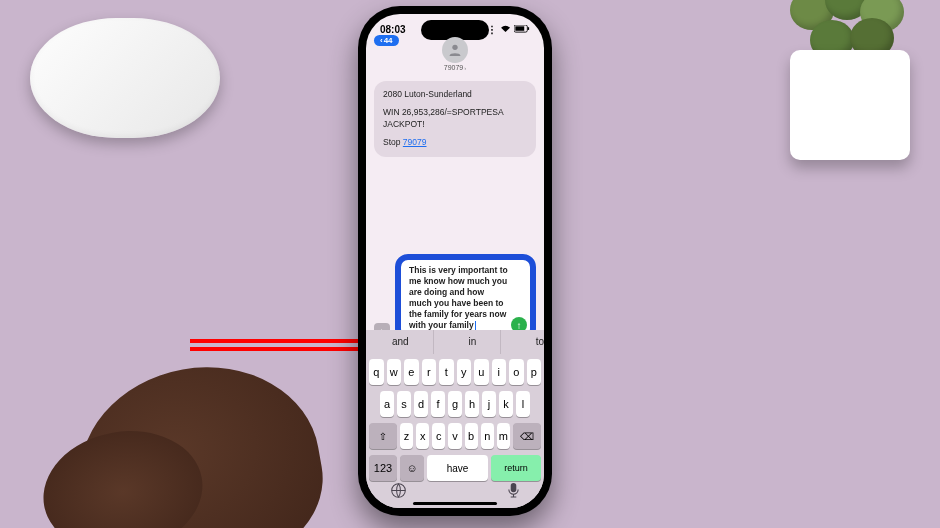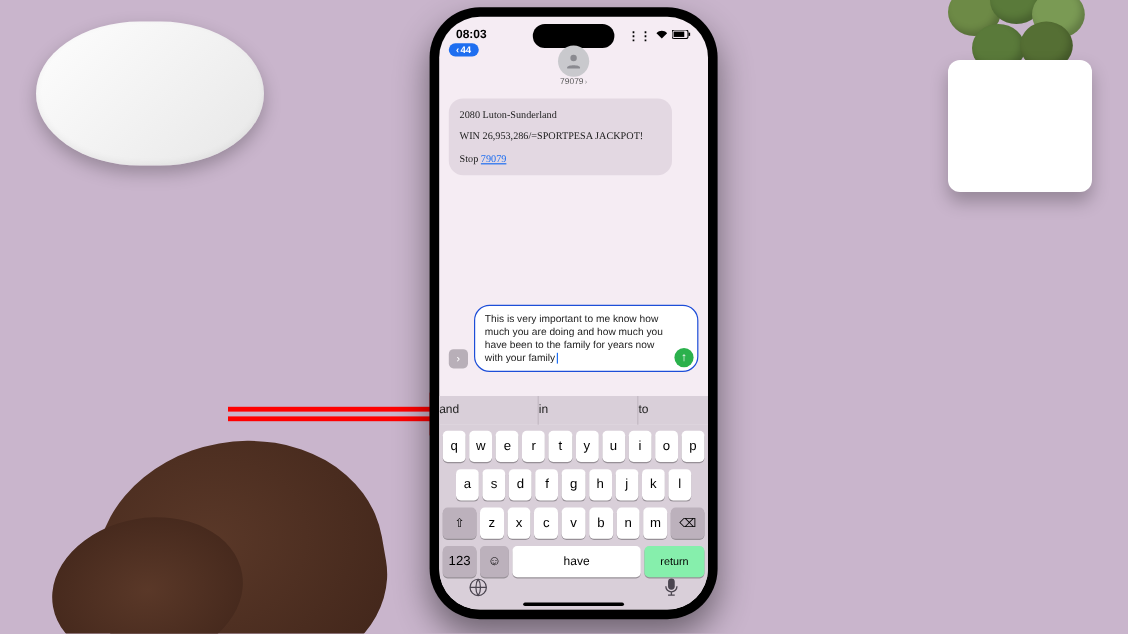--- a/index.html
+++ b/index.html
@@ -38,21 +38,21 @@
       position:absolute; left:80px; bottom:-40px; width:240px; height:200px;
       background: radial-gradient(ellipse at 40% 40%, #5a3828, #3f2419);
       border-radius:50% 50% 40% 40%;
       transform: rotate(-10deg);
     }
     .hand::after{content:""; position:absolute; left:-40px; bottom:30px; width:160px; height:120px;
       background: radial-gradient(ellipse at 50% 50%, #5a3828, #3f2419); border-radius:50%;}
     
     .phone {
       position:absolute; left:358px; top:6px;
-      width:240px; height:510px;
+      width:194px; height:510px;
       background:#000; border-radius:42px;
       padding:8px;
       box-shadow:0 14px 28px rgba(0,0,0,.45);
     }
     .screen {
       width:100%; height:100%; background:#f5ecf3;
       border-radius:34px; overflow:hidden; position:relative;
       font-size:9px; color:#000;
     }
     .island {
@@ -69,49 +69,49 @@
       display:flex; align-items:center; gap:1px;
     }
     .avatar { width:26px; height:26px; background:#c9c9cd; border-radius:50%;
       margin:0 auto; display:flex; align-items:center; justify-content:center;}
     .avatar svg{width:16px;height:16px;}
     .sender { font-size:7px; color:#555; margin-top:1px;}
     .chevsm{font-size:6px;color:#888;margin-left:1px;}
     .thread { padding:4px 8px 0;}
     .bubble {
       background:#e3d8e2; border-radius:12px; padding:8px 9px;
-      font-size:8.5px; line-height:1.35; color:#222; max-width:186px;font-family:Liberation Serif, serif;
+      font-size:8.5px; line-height:1.35; color:#222; max-width:186px;
     }
     .bubble a{color:#1e6ef0; text-decoration:underline;}
     .bubble p{margin-bottom:7px;} .bubble p:last-child{margin-bottom:0;}
     .compose {
       position:absolute; left:8px; right:8px; top:240px;
       display:flex; align-items:flex-end; gap:5px;
     }
     .expand {
       width:16px; height:16px; background:#b8afb8; border-radius:4px;
       display:flex; align-items:center; justify-content:center; color:#fff;
       flex:0 0 16px; font-size:9px; margin-bottom:3px;
     }
     .input {
-      flex:1; background:#fff; border:1px solid #1d4ed8; border-radius:13px;
+      flex:1; background:#fff; border:6px solid #1d4ed8; border-radius:13px;
       padding:5px 22px 5px 8px; font-size:8.5px; line-height:1.3; color:#222;
-      position:relative; min-height:54px;
+      position:relative; min-height:54px;font-weight:bold;
     }
     .send {
       position:absolute; right:3px; bottom:3px;
       width:16px; height:16px; background:#2bb14c; border-radius:50%;
       display:flex;align-items:center;justify-content:center;color:#fff;font-size:10px;
     }
     .cursor{display:inline-block;width:1px;height:9px;background:#1e6ef0;vertical-align:middle;margin-left:1px;}
     .predictive {
       position:absolute; left:0; right:0; top:316px;
       display:flex; height:24px; background:#d9cfd9;
     }
-    .pred { flex:1; text-align:left; line-height:24px; font-size:10px; color:#222;}
+    .pred { flex:1; text-align:right; line-height:24px; font-size:10px; color:#222;}
     .pred + .pred { border-left:1px solid #c2b8c2;margin-left:24px;}
     .keyboard {
       position:absolute; left:0; right:0; top:340px; bottom:0;
       background:#d9cfd9; padding:5px 3px 0;
     }
     .krow{ display:flex; gap:3px; justify-content:center; margin-bottom:6px;}
     .key{
       background:#fff; border-radius:4px; height:26px; flex:1;
       display:flex;align-items:center;justify-content:center;
       font-size:11px; color:#000;

